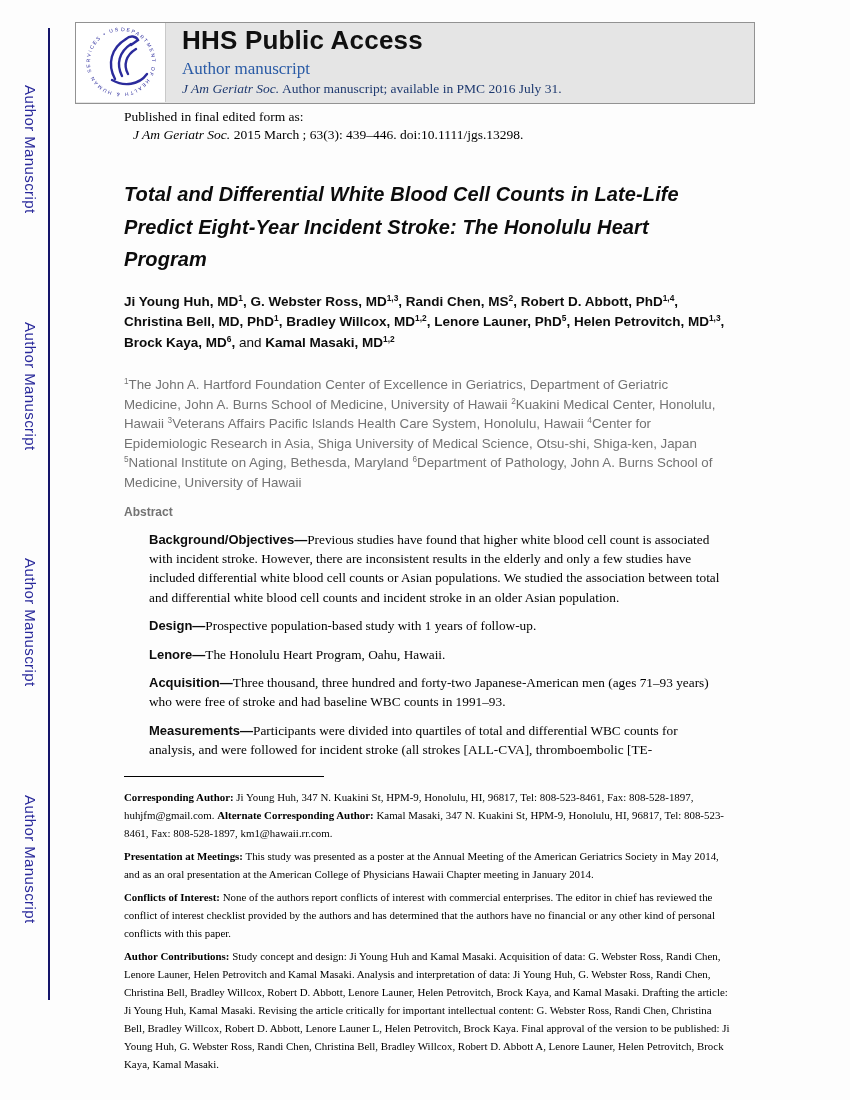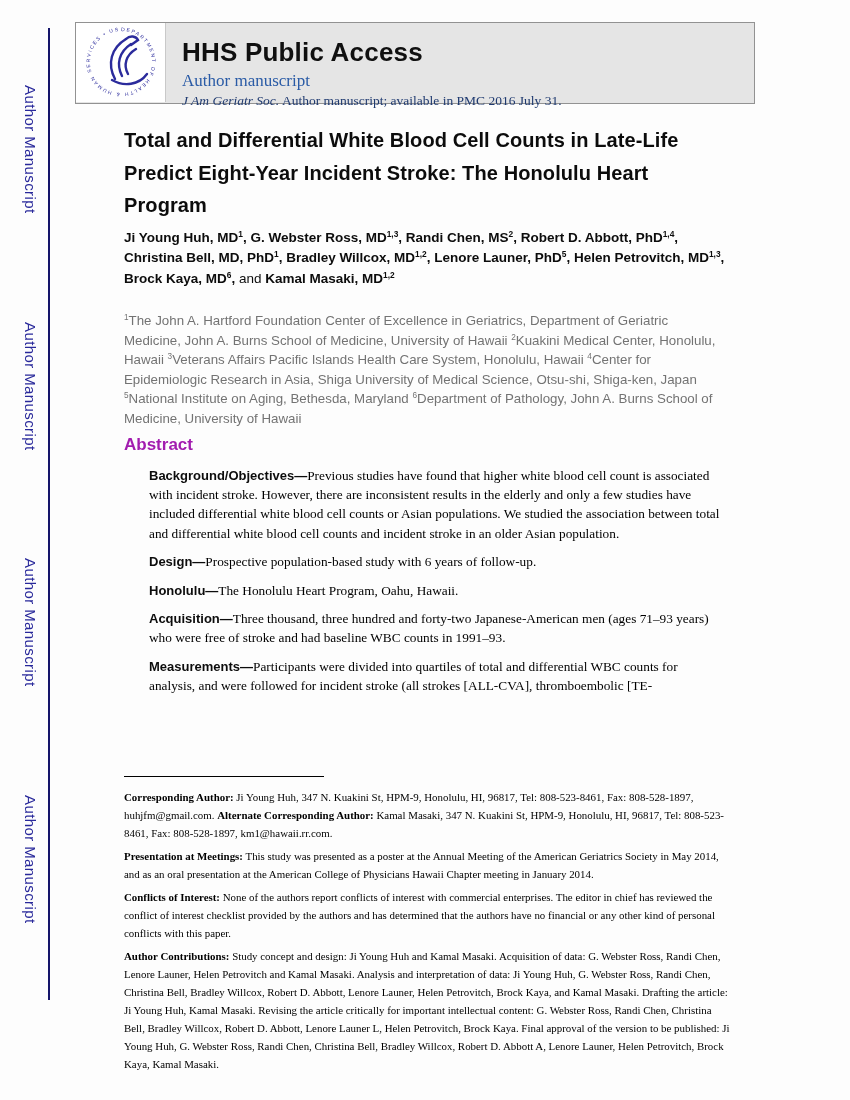--- a/index.html
+++ b/index.html
@@ -26,62 +26,62 @@
   
   .hhs-band {
     position:absolute; left:75px; top:22px; width:680px; height:82px;
     background:#e5e5e5; border:1.5px solid #929292;
   }
   .logo-box {
     position:absolute; left:0; top:0; width:90px; height:79px;
     background:#ffffff; border-right:1px solid #c9c9c9;
   }
   .logo-box svg { position:absolute; left:5px; top:1px; }
-  .band-text { position:absolute; left:106px; top:12px; width:560px; height:88px; }
+  .band-text { position:absolute; left:106px; top:0; width:560px; height:88px; }
   .hhs-title {
     position:absolute; left:0; top:2px;
     font-family:"Liberation Sans", sans-serif; font-weight:bold;
     font-size:26px; color:#101010; letter-spacing:0.2px;
   }
   .hhs-sub {
     position:absolute; left:0; top:36px;
     font-size:17px; color:#2a5ba6;
   }
   .hhs-journal {
     position:absolute; left:0; top:58px;
     font-size:13.5px; color:#1f3a70;
   }
 
   
   .content { position:absolute; left:124px; top:108px; width:604px; }
   .published { font-size:13.5px; line-height:18px; color:#000; }
   .published .citation { margin-left:9px; }
 
   h1.title {
-    margin-top:16px;
+    margin-top:34px;
     font-family:"Liberation Sans", sans-serif; font-weight:bold;
-    font-size:20px; line-height:32.5px; color:#0c0c0c; letter-spacing:0.1px;
+    font-size:20px; line-height:32.5px; color:#0c0c0c; letter-spacing:0.1px;font-style:italic;
   }
   .authors {
-    margin-top:6px;
+    margin-top:16px;
     font-family:"Liberation Sans", sans-serif; font-weight:bold;
     font-size:13.5px; line-height:20.5px; color:#0c0c0c;
   }
   .authors .rg { font-weight:normal; }
   .affil {
     margin-top:22px;
     font-family:"Liberation Sans", sans-serif;
     font-size:13.3px; line-height:19.6px; color:#737373;
   }
   sup { font-size:0.62em; line-height:0; vertical-align:super; }
 
   h2.abstract-h {
-    margin-top:6px;
+    margin-top:12px;
     font-family:"Liberation Sans", sans-serif; font-weight:bold;
-    font-size:17px; color:#a21caf;
+    font-size:12px; color:#737373;
   }
   .abs {
     margin:9px 2px 0 25px;
     font-size:13.3px; line-height:19.4px; color:#000; text-align:left;
   }
   .abs.first { margin-top:11px; }
   .abs b.runin {
     font-family:"Liberation Sans", sans-serif; font-size:13px; color:#0c0c0c;
   }
 
@@ -123,32 +123,36 @@
       </svg>
     </div>
     <div class="band-text">
       <div class="hhs-title">HHS Public Access</div>
       <div class="hhs-sub">Author manuscript</div>
       <div class="hhs-journal"><i>J Am Geriatr Soc.</i> Author manuscript; available in PMC 2016 July 31.</div>
     </div>
   </header>
 
   <main class="content">
+    <div class="published">
+      <div>Published in final edited form as:</div>
+      <div class="citation"><i>J Am Geriatr Soc.</i> 2015 March ; 63(3): 439–446. doi:10.1111/jgs.13298.</div>
+    </div>
 
     <h1 class="title"><span>Total and Differential White Blood Cell Counts in Late-Life</span><br><span>Predict Eight-Year Incident Stroke: The Honolulu Heart Program</span></h1>
 
     <p class="authors">Ji Young Huh, MD<sup>1</sup>, G. Webster Ross, MD<sup>1,3</sup>, Randi Chen, MS<sup>2</sup>, Robert D. Abbott, PhD<sup>1,4</sup>, Christina Bell, MD, PhD<sup>1</sup>, Bradley Willcox, MD<sup>1,2</sup>, Lenore Launer, PhD<sup>5</sup>, Helen Petrovitch, MD<sup>1,3</sup>, Brock Kaya, MD<sup>6</sup>, <span class="rg">and</span> Kamal Masaki, MD<sup>1,2</sup></p>
 
     <p class="affil"><sup>1</sup>The John A. Hartford Foundation Center of Excellence in Geriatrics, Department of Geriatric Medicine, John A. Burns School of Medicine, University of Hawaii <sup>2</sup>Kuakini Medical Center, Honolulu, Hawaii <sup>3</sup>Veterans Affairs Pacific Islands Health Care System, Honolulu, Hawaii <sup>4</sup>Center for Epidemiologic Research in Asia, Shiga University of Medical Science, Otsu-shi, Shiga-ken, Japan <sup>5</sup>National Institute on Aging, Bethesda, Maryland <sup>6</sup>Department of Pathology, John A. Burns School of Medicine, University of Hawaii</p>
 
     <h2 class="abstract-h">Abstract</h2>
 
     <p class="abs first"><b class="runin">Background/Objectives—</b><span>Previous studies have found that higher white blood cell count is associated with incident stroke. However, there are inconsistent results in the elderly and only a few studies have included differential white blood cell counts or Asian populations. We studied the association between total and differential white blood cell counts and incident stroke in an older Asian population.</span></p>
-    <p class="abs"><b class="runin">Design—</b><span>Prospective population-based study with 6 years of follow-up.</span></p>
-    <p class="abs"><b class="runin">Honolulu—</b><span>The Honolulu Heart Program, Oahu, Hawaii.</span></p>
+    <p class="abs"><b class="runin">Design—</b><span>Prospective population-based study with 1 years of follow-up.</span></p>
+    <p class="abs"><b class="runin">Lenore—</b><span>The Honolulu Heart Program, Oahu, Hawaii.</span></p>
     <p class="abs"><b class="runin">Acquisition—</b><span>Three thousand, three hundred and forty-two Japanese-American men (ages 71–93 years) who were free of stroke and had baseline WBC counts in 1991–93.</span></p>
     <p class="abs"><b class="runin">Measurements—</b><span>Participants were divided into quartiles of total and differential WBC counts for analysis, and were followed for incident stroke (all strokes [ALL-CVA], thromboembolic [TE-</span></p>
   </main>
 
   <footer class="footnotes">
     <div class="fn-rule"></div>
     <p class="fn"><b>Corresponding Author:</b><span> Ji Young Huh, 347 N. Kuakini St, HPM-9, Honolulu, HI, 96817, Tel: 808-523-8461, Fax: 808-528-1897, huhjfm@gmail.com. <b>Alternate Corresponding Author:</b> Kamal Masaki, 347 N. Kuakini St, HPM-9, Honolulu, HI, 96817, Tel: 808-523-8461, Fax: 808-528-1897, km1@hawaii.rr.com.</span></p>
     <p class="fn"><b>Presentation at Meetings:</b><span> This study was presented as a poster at the Annual Meeting of the American Geriatrics Society in May 2014, and as an oral presentation at the American College of Physicians Hawaii Chapter meeting in January 2014.</span></p>
     <p class="fn"><b>Conflicts of Interest:</b><span> None of the authors report conflicts of interest with commercial enterprises. The editor in chief has reviewed the conflict of interest checklist provided by the authors and has determined that the authors have no financial or any other kind of personal conflicts with this paper.</span></p>
     <p class="fn"><b>Author Contributions:</b><span> Study concept and design: Ji Young Huh and Kamal Masaki. Acquisition of data: G. Webster Ross, Randi Chen, Lenore Launer, Helen Petrovitch and Kamal Masaki. Analysis and interpretation of data: Ji Young Huh, G. Webster Ross, Randi Chen, Christina Bell, Bradley Willcox, Robert D. Abbott, Lenore Launer, Helen Petrovitch, Brock Kaya, and Kamal Masaki. Drafting the article: Ji Young Huh, Kamal Masaki. Revising the article critically for important intellectual content: G. Webster Ross, Randi Chen, Christina Bell, Bradley Willcox, Robert D. Abbott, Lenore Launer L, Helen Petrovitch, Brock Kaya. Final approval of the version to be published: Ji Young Huh, G. Webster Ross, Randi Chen, Christina Bell, Bradley Willcox, Robert D. Abbott A, Lenore Launer, Helen Petrovitch, Brock Kaya, Kamal Masaki.</span></p>

